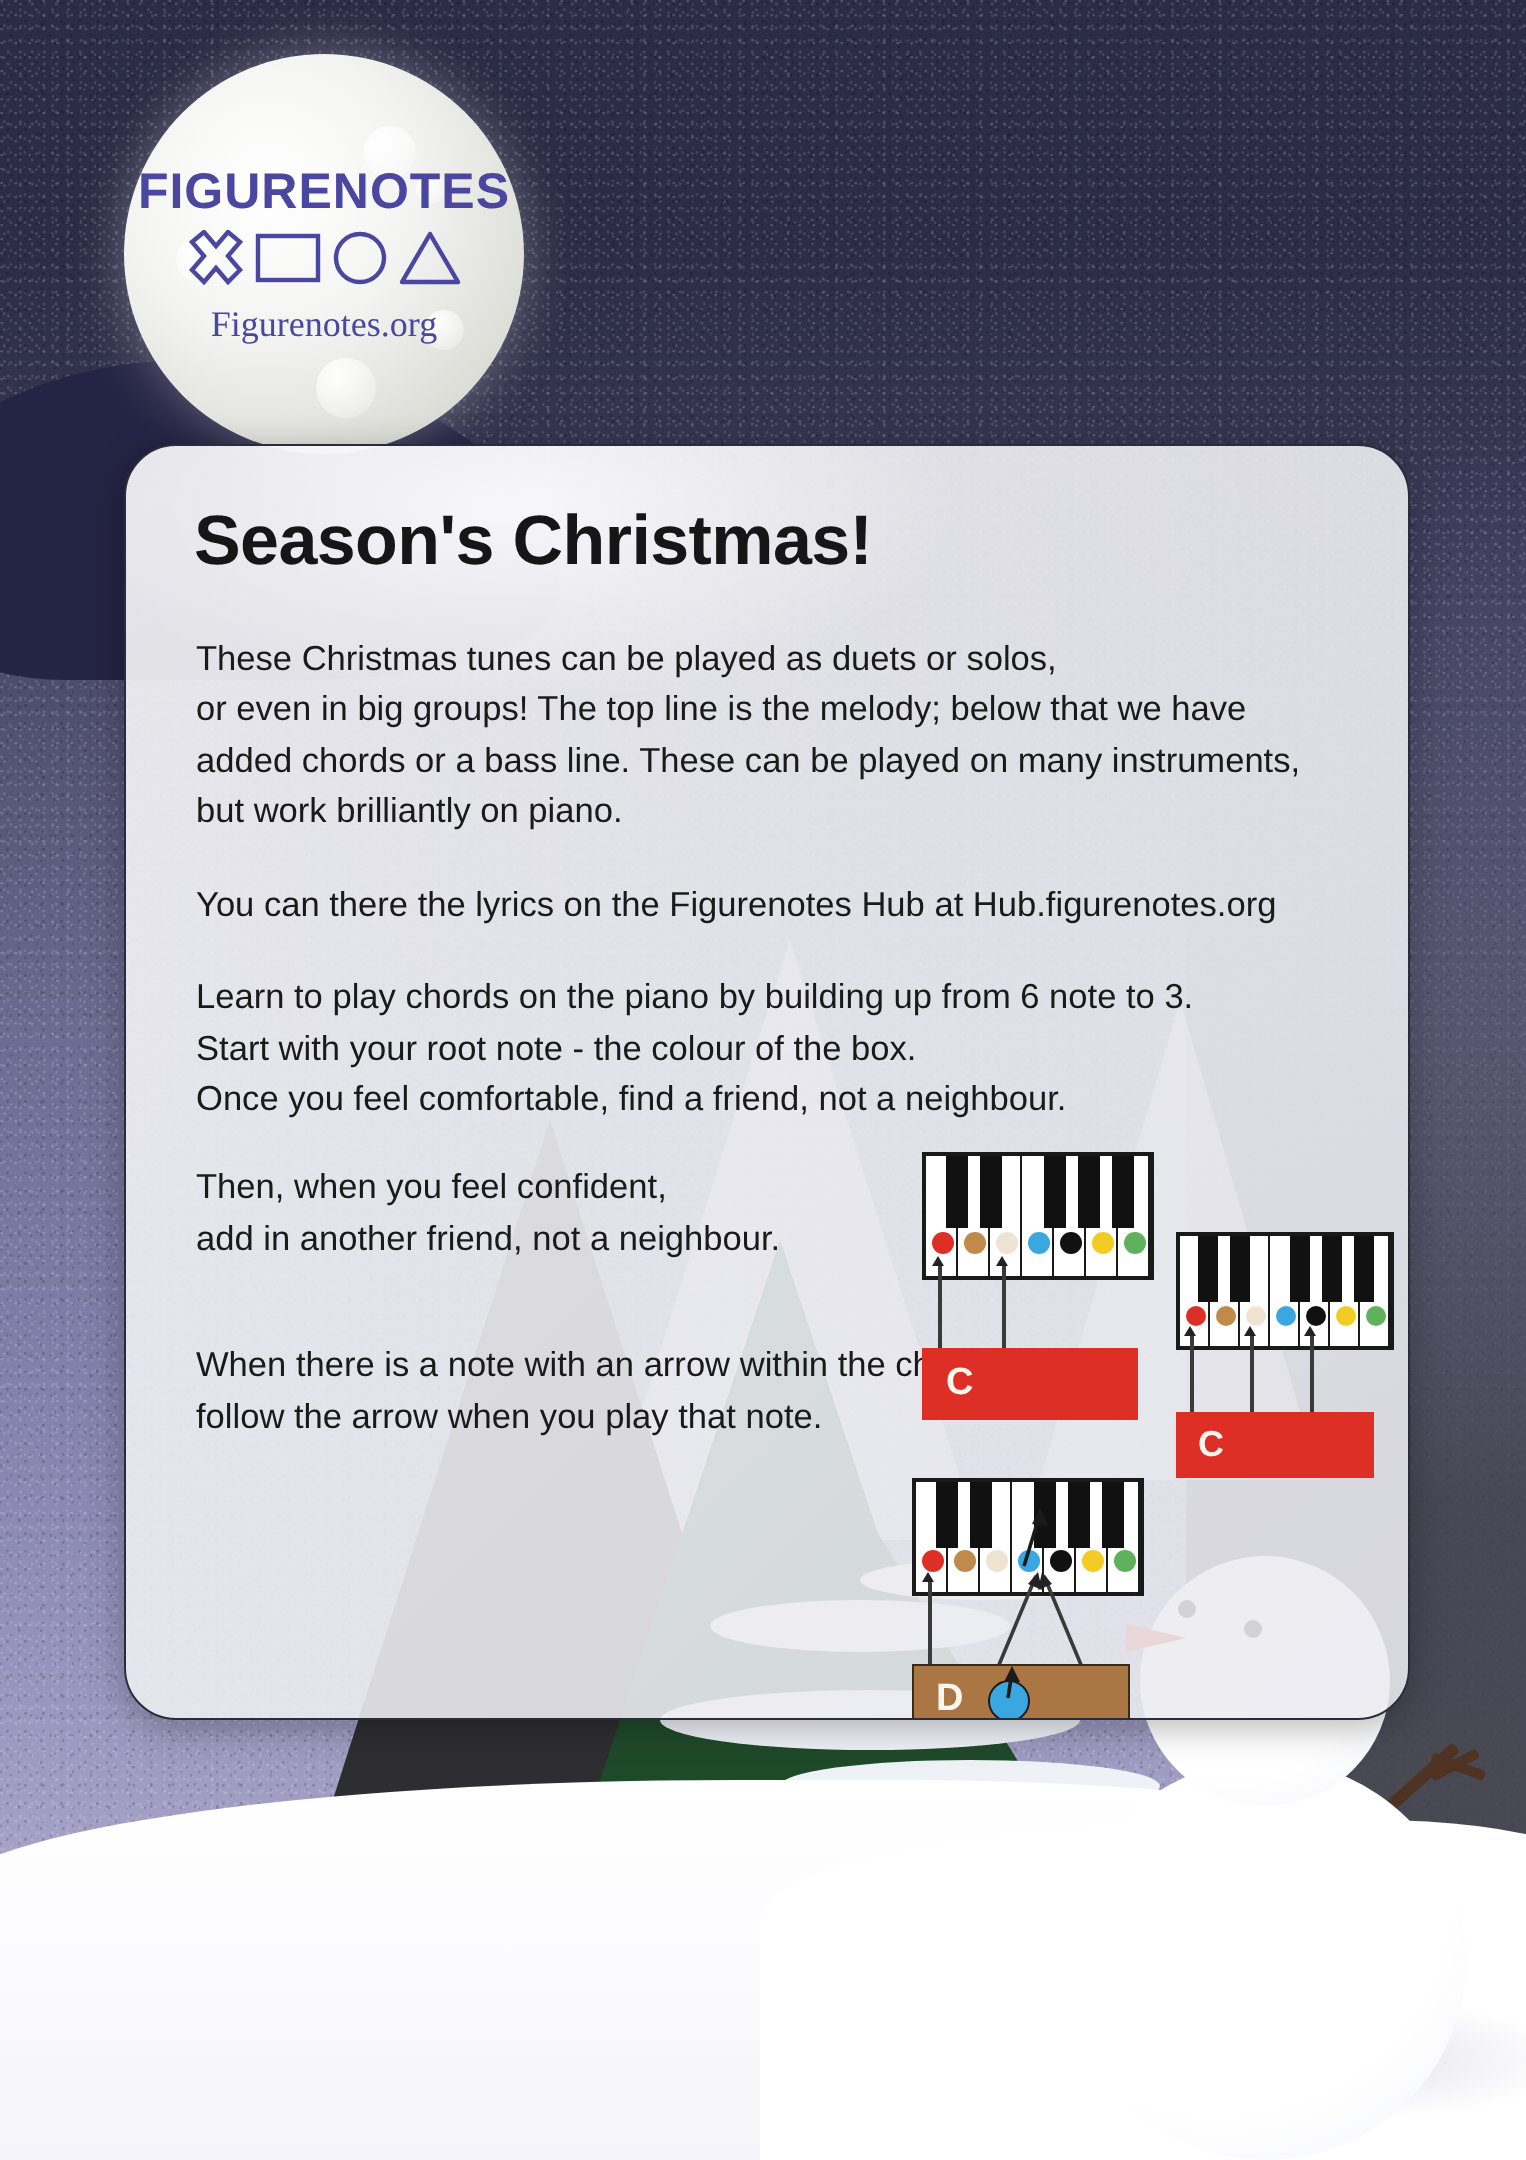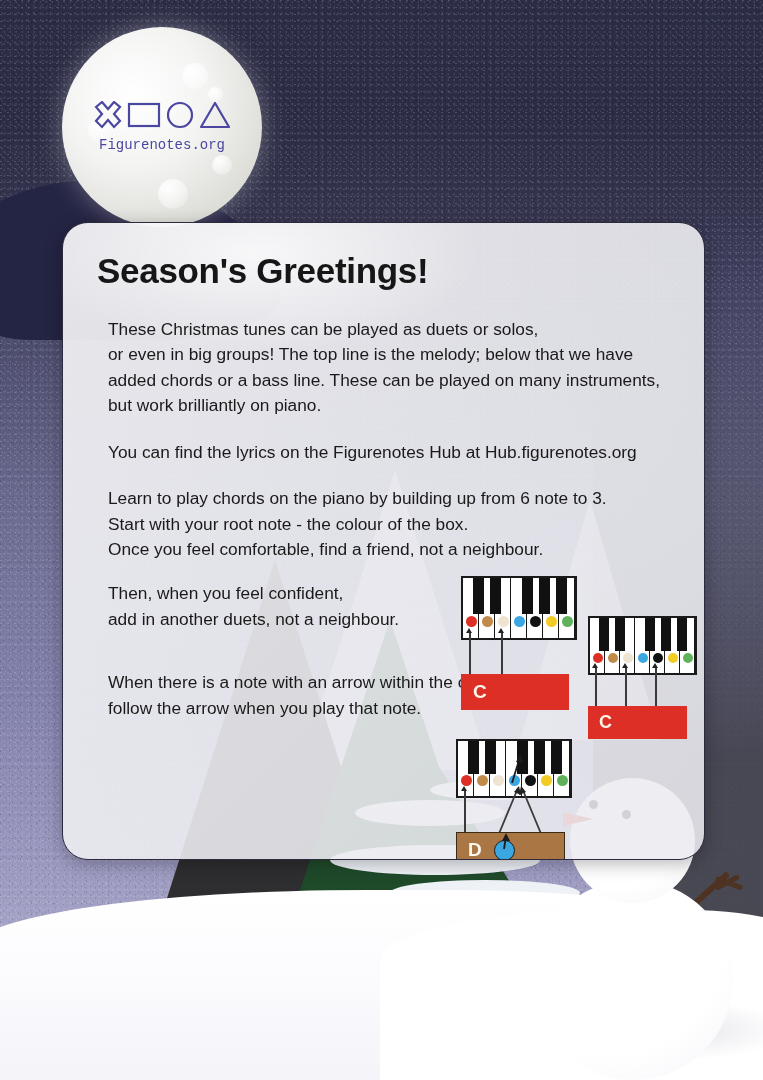--- a/index.html
+++ b/index.html
@@ -135,22 +135,22 @@
   }
   .logo-shapes {
     display: flex;
     align-items: center;
     gap: 4px;
     z-index: 2;
     margin-bottom: 4px;
   }
   .logo-url {
     color: #4b46a0;
-    font-family: Liberation Mono, monospace;
-    font-size: 14px;
+    font-family: Liberation Serif, serif;
+    font-size: 18px;
     z-index: 2;
   }
 
   
   .card {
     position: absolute;
     left: 62px; top: 222px;
     width: 641px; height: 636px;
     border-radius: 26px;
     background: linear-gradient(135deg, rgba(243,243,246,.93) 0%, rgba(238,238,242,.90) 45%, rgba(234,234,240,.88) 100%);
@@ -172,21 +172,21 @@
   }
   h1.title {
     margin: 0 0 26px 0;
     font-family: "Liberation Sans", sans-serif;
     font-weight: bold;
     font-size: 35px;
     color: #161616;
     letter-spacing: -.3px;
   }
   p.body {
-    margin: 0 0 21px 11px;
+    margin: 0 0 21px 1px;
     font-family: "Liberation Sans", sans-serif;
     font-size: 17.3px;
     line-height: 1.47;
     color: #1a1a1a;
     white-space: pre-line;
   }
   p.body.tight { margin-bottom: 19px; }
 
   
   .piano-wrap { position: absolute; }
@@ -313,20 +313,21 @@
   <div class="snow-eye" style="left:622px; top:810px;"></div>
   <div class="snow-nose" style="left:563px; top:812px;"></div>
 
   <div class="logo-bubble">
     <div class="sparkle" style="left:120px; top:36px; width:26px; height:26px;"></div>
     <div class="sparkle" style="left:146px; top:60px; width:15px; height:15px;"></div>
     <div class="sparkle" style="left:26px; top:92px; width:22px; height:22px;"></div>
     <div class="sparkle" style="left:96px; top:152px; width:30px; height:30px;"></div>
     <div class="sparkle" style="left:150px; top:128px; width:20px; height:20px;"></div>
 
+    <div class="logo-word">FIGURENOTES</div>
     <div class="logo-shapes">
       <span>
         <svg width="30" height="28" viewBox="0 0 30 28">
             <path d="M3 6 L9 1 L15 8 L21 1 L27 6 L21 13 L27 20 L21 26 L15 19 L9 26 L3 20 L9 13 Z" fill="none" stroke="#4b46a0" stroke-width="2.2"></path>
           </svg>
       </span>
       <span>
         <svg width="34" height="28" viewBox="0 0 34 28">
             <rect x="2" y="3" width="30" height="22" fill="none" stroke="#4b46a0" stroke-width="2.2"></rect>
           </svg>
@@ -341,31 +342,31 @@
             <path d="M16 2 L30 26 L2 26 Z" fill="none" stroke="#4b46a0" stroke-width="2.2" stroke-linejoin="round"></path>
           </svg>
       </span>
     </div>
     <div class="logo-url">Figurenotes.org</div>
   </div>
 
   <div class="card">
     <div class="card-sheen"></div>
     <div class="card-inner">
-      <h1 class="title">Season's Greetings!</h1>
+      <h1 class="title">Season's Christmas!</h1>
       <p class="body">These Christmas tunes can be played as duets or solos,
 or even in big groups! The top line is the melody; below that we have
 added chords or a bass line. These can be played on many instruments,
 but work brilliantly on piano.</p>
-      <p class="body">You can find the lyrics on the Figurenotes  Hub  at Hub.figurenotes.org</p>
+      <p class="body">You can there the lyrics on the Figurenotes  Hub  at Hub.figurenotes.org</p>
       <p class="body tight">Learn to play chords on the piano by building up from 6 note to 3.
 Start with your root note - the colour of the box.
 Once you feel comfortable, find a friend, not a neighbour.</p>
       <p class="body" style="margin-bottom:38px;">Then, when you feel confident,
-add in another duets, not a neighbour.</p>
+add in another friend, not a neighbour.</p>
       <p class="body" style="margin-bottom:26px;">When there is a note with an arrow within the chord box,
 follow the arrow when you play that note.</p>
     </div>
 
     <div class="piano-wrap" style="left:398px; top:353px;">
       <div class="kb" style="width:112px; height:60px;">
         <div class="wkey" style="width:16px;"></div>
         <div class="wkey" style="width:16px;"></div>
         <div class="wkey" style="width:16px;"></div>
         <div class="wkey" style="width:16px;"></div>

